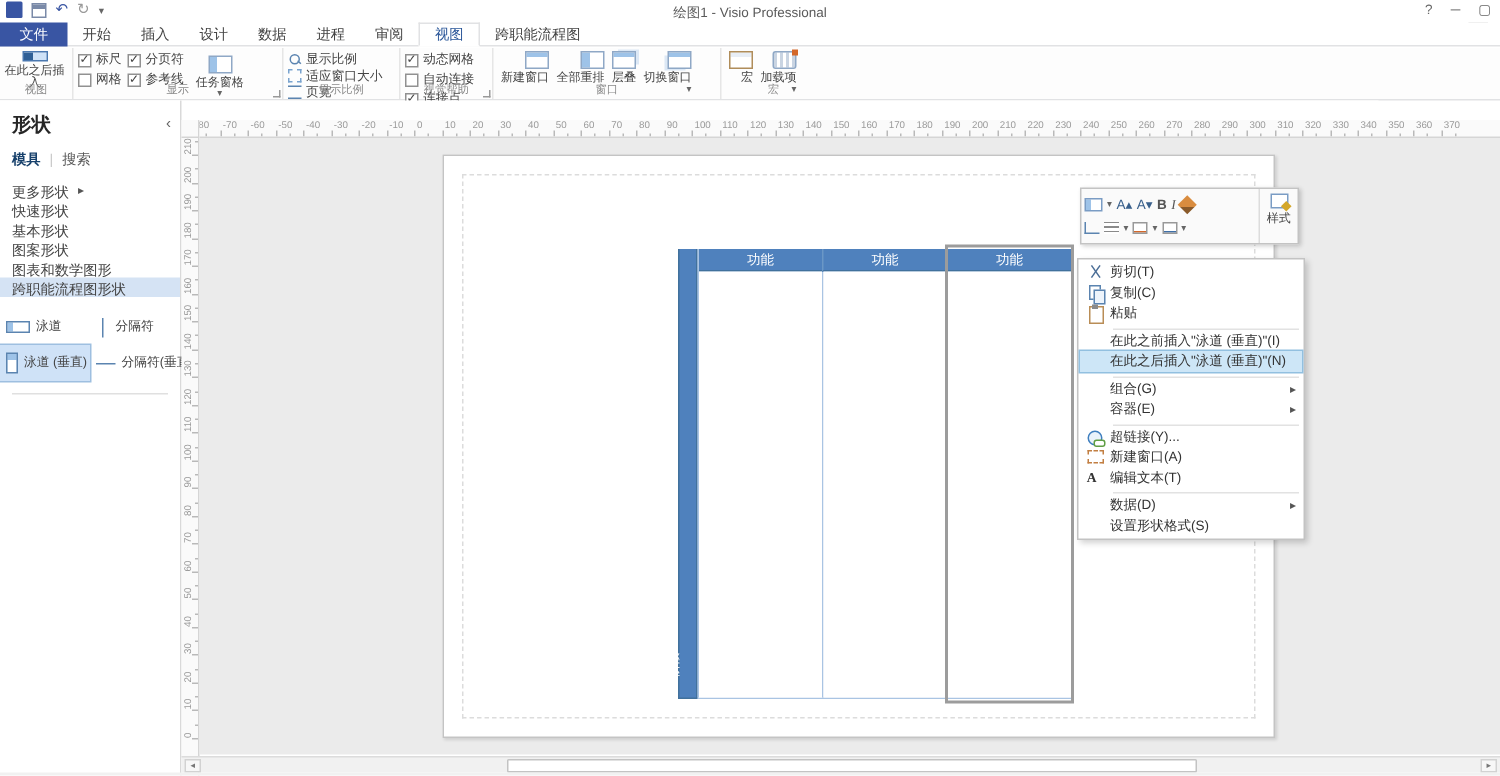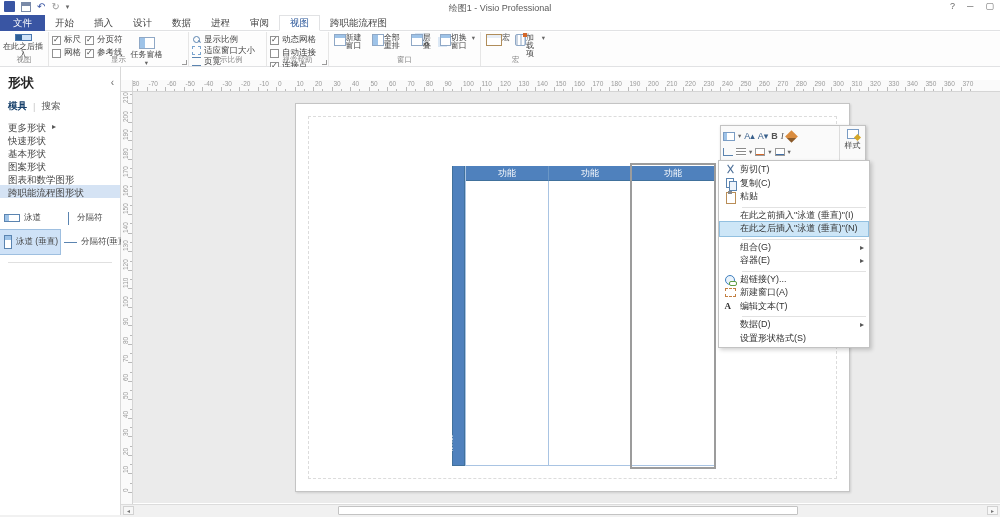--- a/index.html
+++ b/index.html
@@ -46,21 +46,21 @@
   .wic { width:16px; height:12px; border:1px solid #8fa8c6; background:linear-gradient(#9ec3e8 0 3px,#fff 3px); margin-bottom:2px; }
   .wic.panes { background:linear-gradient(90deg,#9ec3e8 0 5px,#fff 5px); }
   .zoomlist { display:flex; flex-direction:column; gap:2px; margin-top:2px; }
   .zitem { display:flex; align-items:center; gap:3px; font-size:8.5px; color:#444; height:9px; }
   .zic { width:9px; height:9px; flex:none; position:relative; }
   .zic.mag::before { content:''; position:absolute; left:1px; top:1px; width:5px; height:5px; border:1px solid #5b84b0; border-radius:50%; }
   .zic.mag::after { content:''; position:absolute; left:6px; top:6px; width:3px; height:1px; background:#5b84b0; transform:rotate(45deg); }
   .zic.fit { border:1px dashed #7aa4cf; }
   .zic.pw { border-top:1px solid #5b84b0; border-bottom:1px solid #5b84b0; }
   .iconbtns { display:flex; gap:5px; margin:1px 2px 0 2px; }
-  .ibtn { display:flex; flex-direction:row; align-items:flex-start; font-size:8px; color:#444; line-height:8px; }
+  .ibtn { display:flex; flex-direction:column; align-items:flex-end; font-size:8px; color:#444; line-height:8px; }
   .wic.cascade { box-shadow:3px -2px 0 -1px #dce8f5; }
   .wic.switch { box-shadow:-3px 2px 0 -1px #dce8f5; }
   .wic.macro { background:linear-gradient(#e8eef6 0 3px,#fff 3px); border-color:#b08d5a; }
   .wic.addon { border-radius:2px; background:
       repeating-linear-gradient(90deg,#c9d4e2 0 2px,#fff 2px 4px),
       repeating-linear-gradient(#c9d4e2 0 2px,#fff 2px 4px); position:relative; }
   .wic.addon::after { content:''; position:absolute; right:-2px; top:-2px; width:4px; height:4px; background:#d4682a; }
   .dd { font-size:6.5px; color:#666; }
 
   
@@ -129,21 +129,21 @@
   .fillblob { width:10px; height:8px; border:1px solid #999; background:linear-gradient(#fff 0 5px,#d4682a 5px); }
   .lineblob { width:10px; height:8px; border:1px solid #999; background:linear-gradient(#fff 0 5px,#3f6fa8 5px); }
   .alignic { width:10px; height:8px; background:repeating-linear-gradient(#8a8a8a 0 1px,#fff 1px 3px); }
   .connic { width:10px; height:8px; border-left:1px solid #5b84b0; border-bottom:1px solid #5b84b0; }
   .mb-right { width:26px; border-left:1px solid #dcdcdc; display:flex; flex-direction:column; align-items:center; padding-top:3px; }
   .styleic { width:12px; height:10px; border:1px solid #7a9cc4; background:#fff; position:relative; }
   .styleic::after { content:''; position:absolute; right:-2px; bottom:-2px; width:5px; height:5px; background:#d4a72a; transform:rotate(45deg); }
   .mb-style-label { font-size:8px; color:#444; margin-top:1px; }
 
   
-  .ctxmenu { position:absolute; left:585px; top:68px; width:152px; background:#fff; border:1px solid #c3c3c3; box-shadow:2px 2px 4px rgba(0,0,0,0.18); padding:2px 1px; z-index:5; }
+  .ctxmenu { position:absolute; left:585px; top:80px; width:152px; background:#fff; border:1px solid #c3c3c3; box-shadow:2px 2px 4px rgba(0,0,0,0.18); padding:2px 1px; z-index:5; }
   .mi { display:flex; align-items:center; height:13.5px; font-size:9px; color:#333; position:relative; padding-right:4px; }
   .mi .mi-ic { width:20px; flex:none; display:flex; justify-content:center; align-items:center; }
   .mi .mi-label { flex:1; white-space:nowrap; overflow:hidden; }
   .mi.highlighted { background:#cde6f7; outline:1px solid #92c0e0; }
   .mi.submenu::after { content:'▸'; position:absolute; right:4px; font-size:8px; color:#555; }
   .mi.sep { height:5px; padding:0; }
   .mi.sep::before { content:''; display:block; height:1px; background:#e2e2e2; margin:2px 2px 0 22px; width:100%; }
   .glyphic { position:relative; width:11px; height:11px; }
   .g-cut::before,.g-cut::after { content:''; position:absolute; left:5px; top:0; width:1px; height:10px; background:#4a6d96; }
   .g-cut::before { transform:rotate(35deg); } .g-cut::after { transform:rotate(-35deg); }

